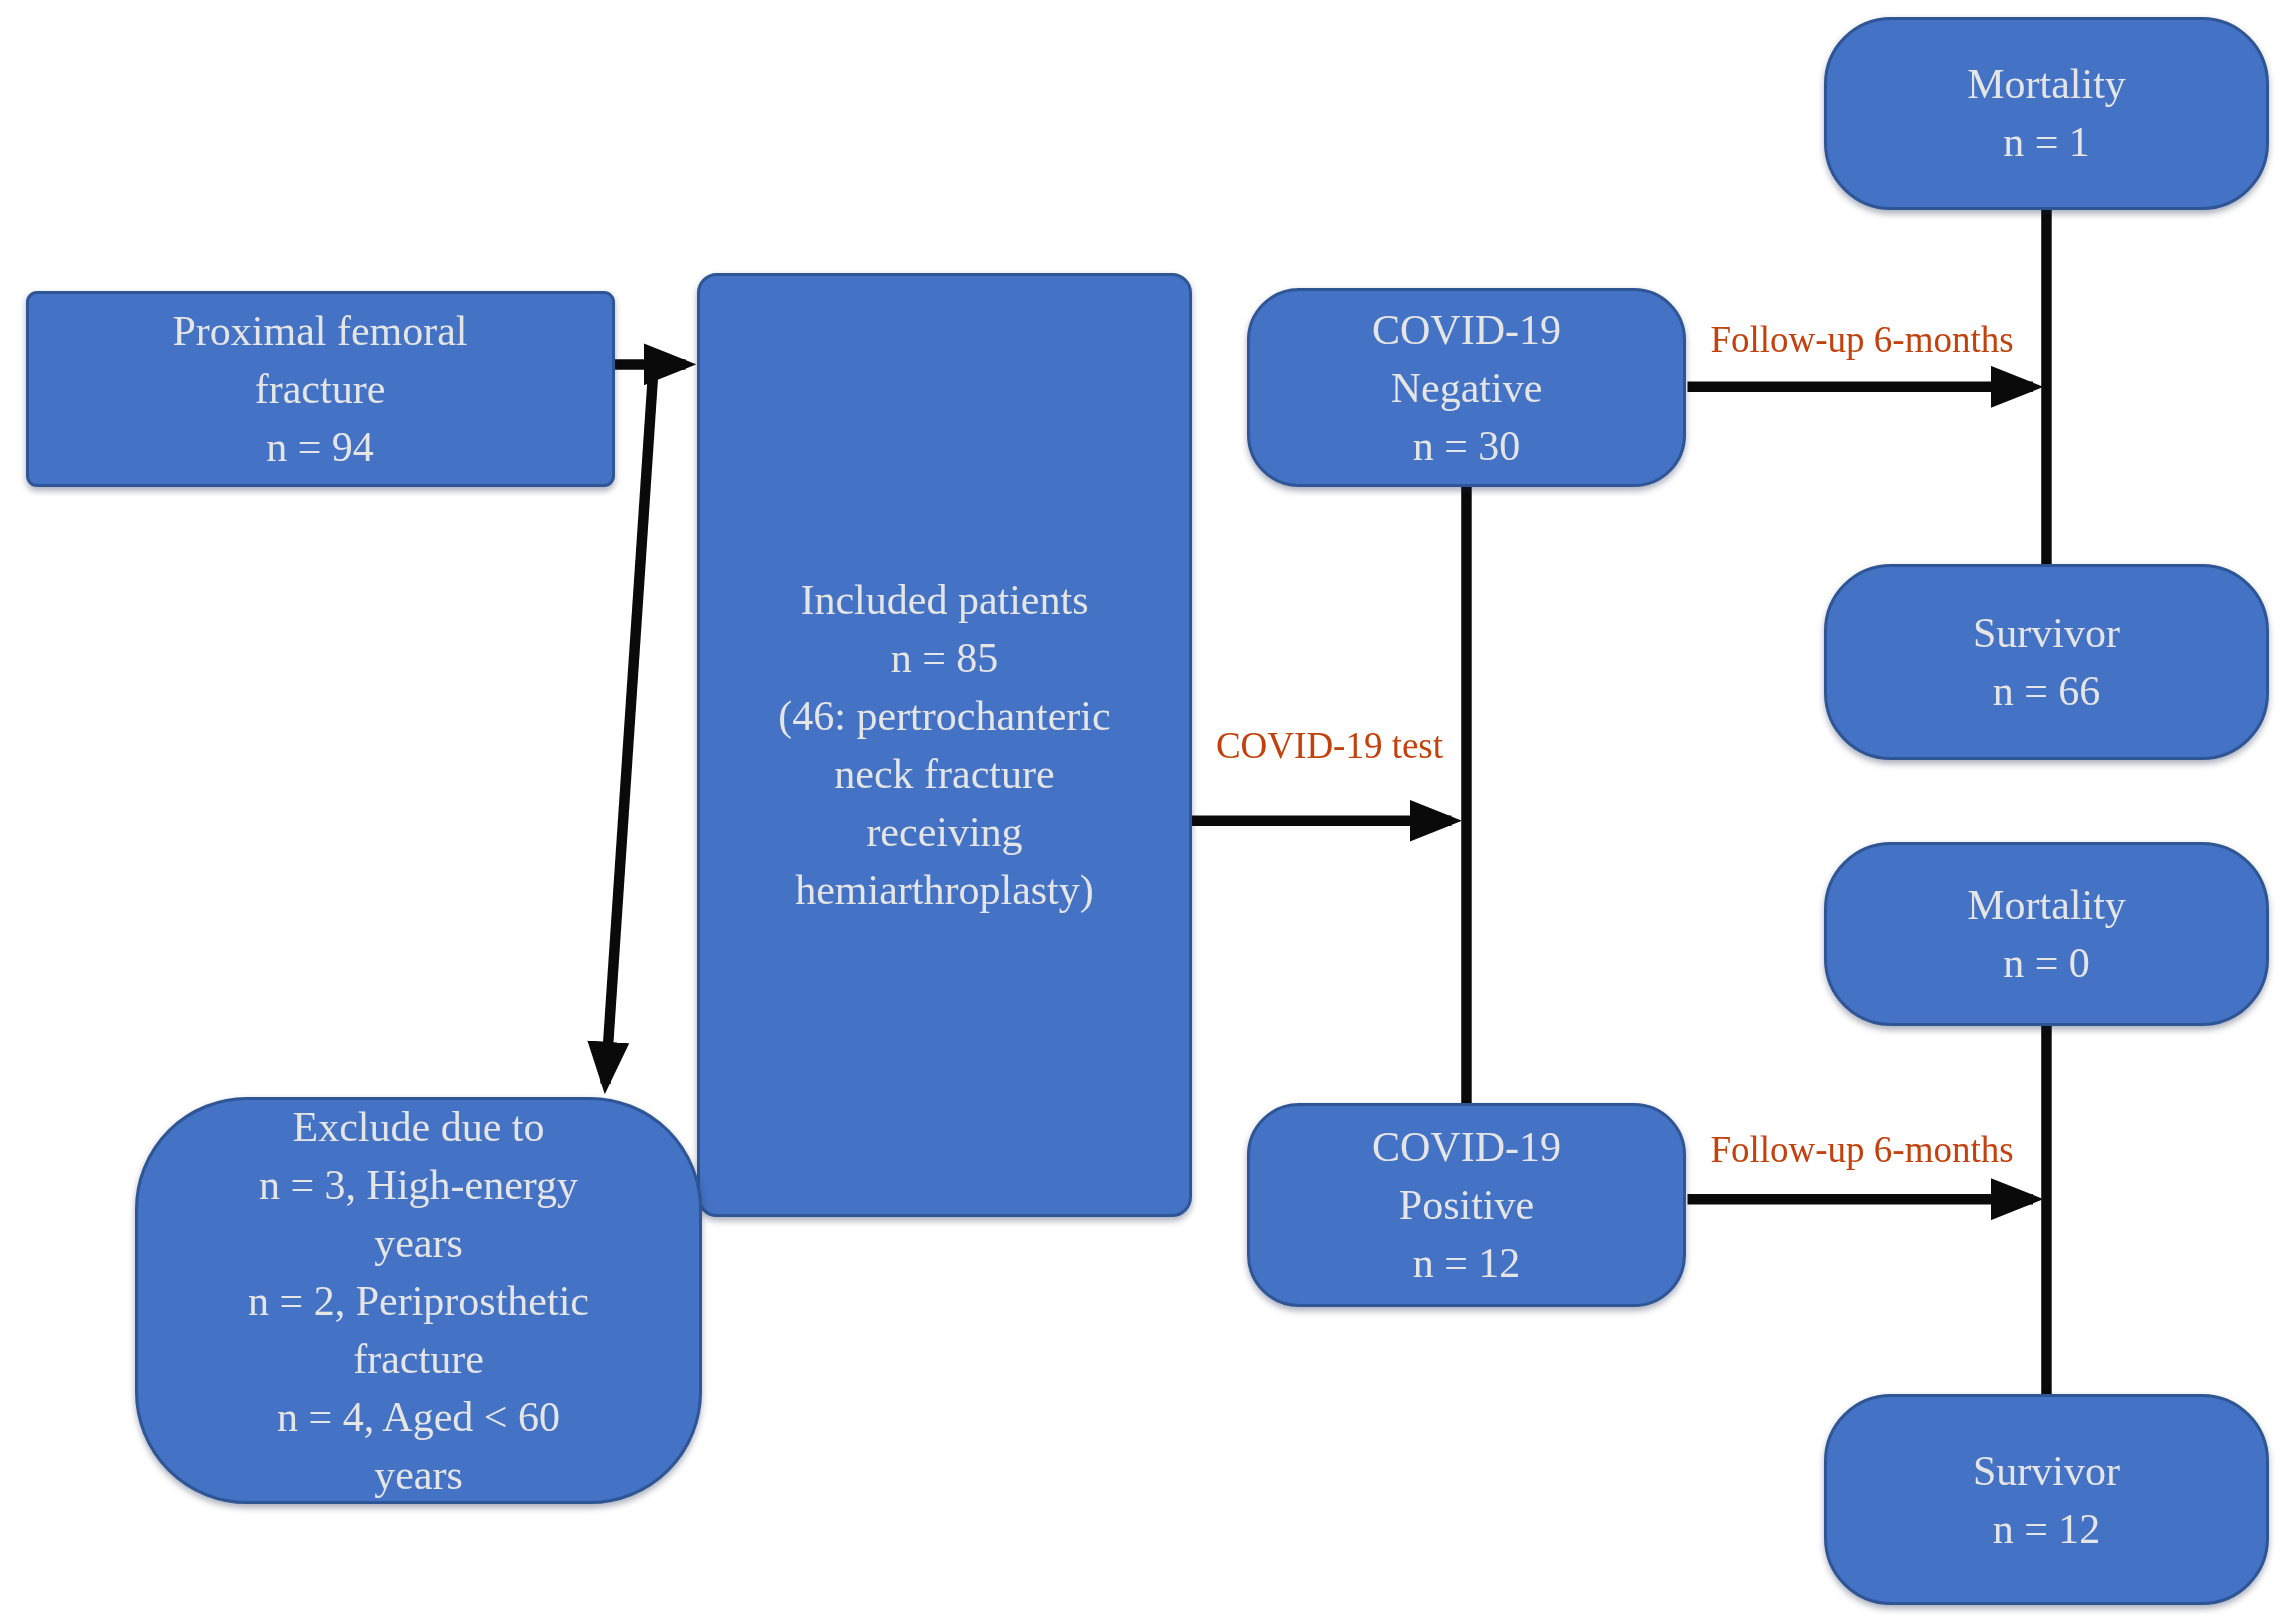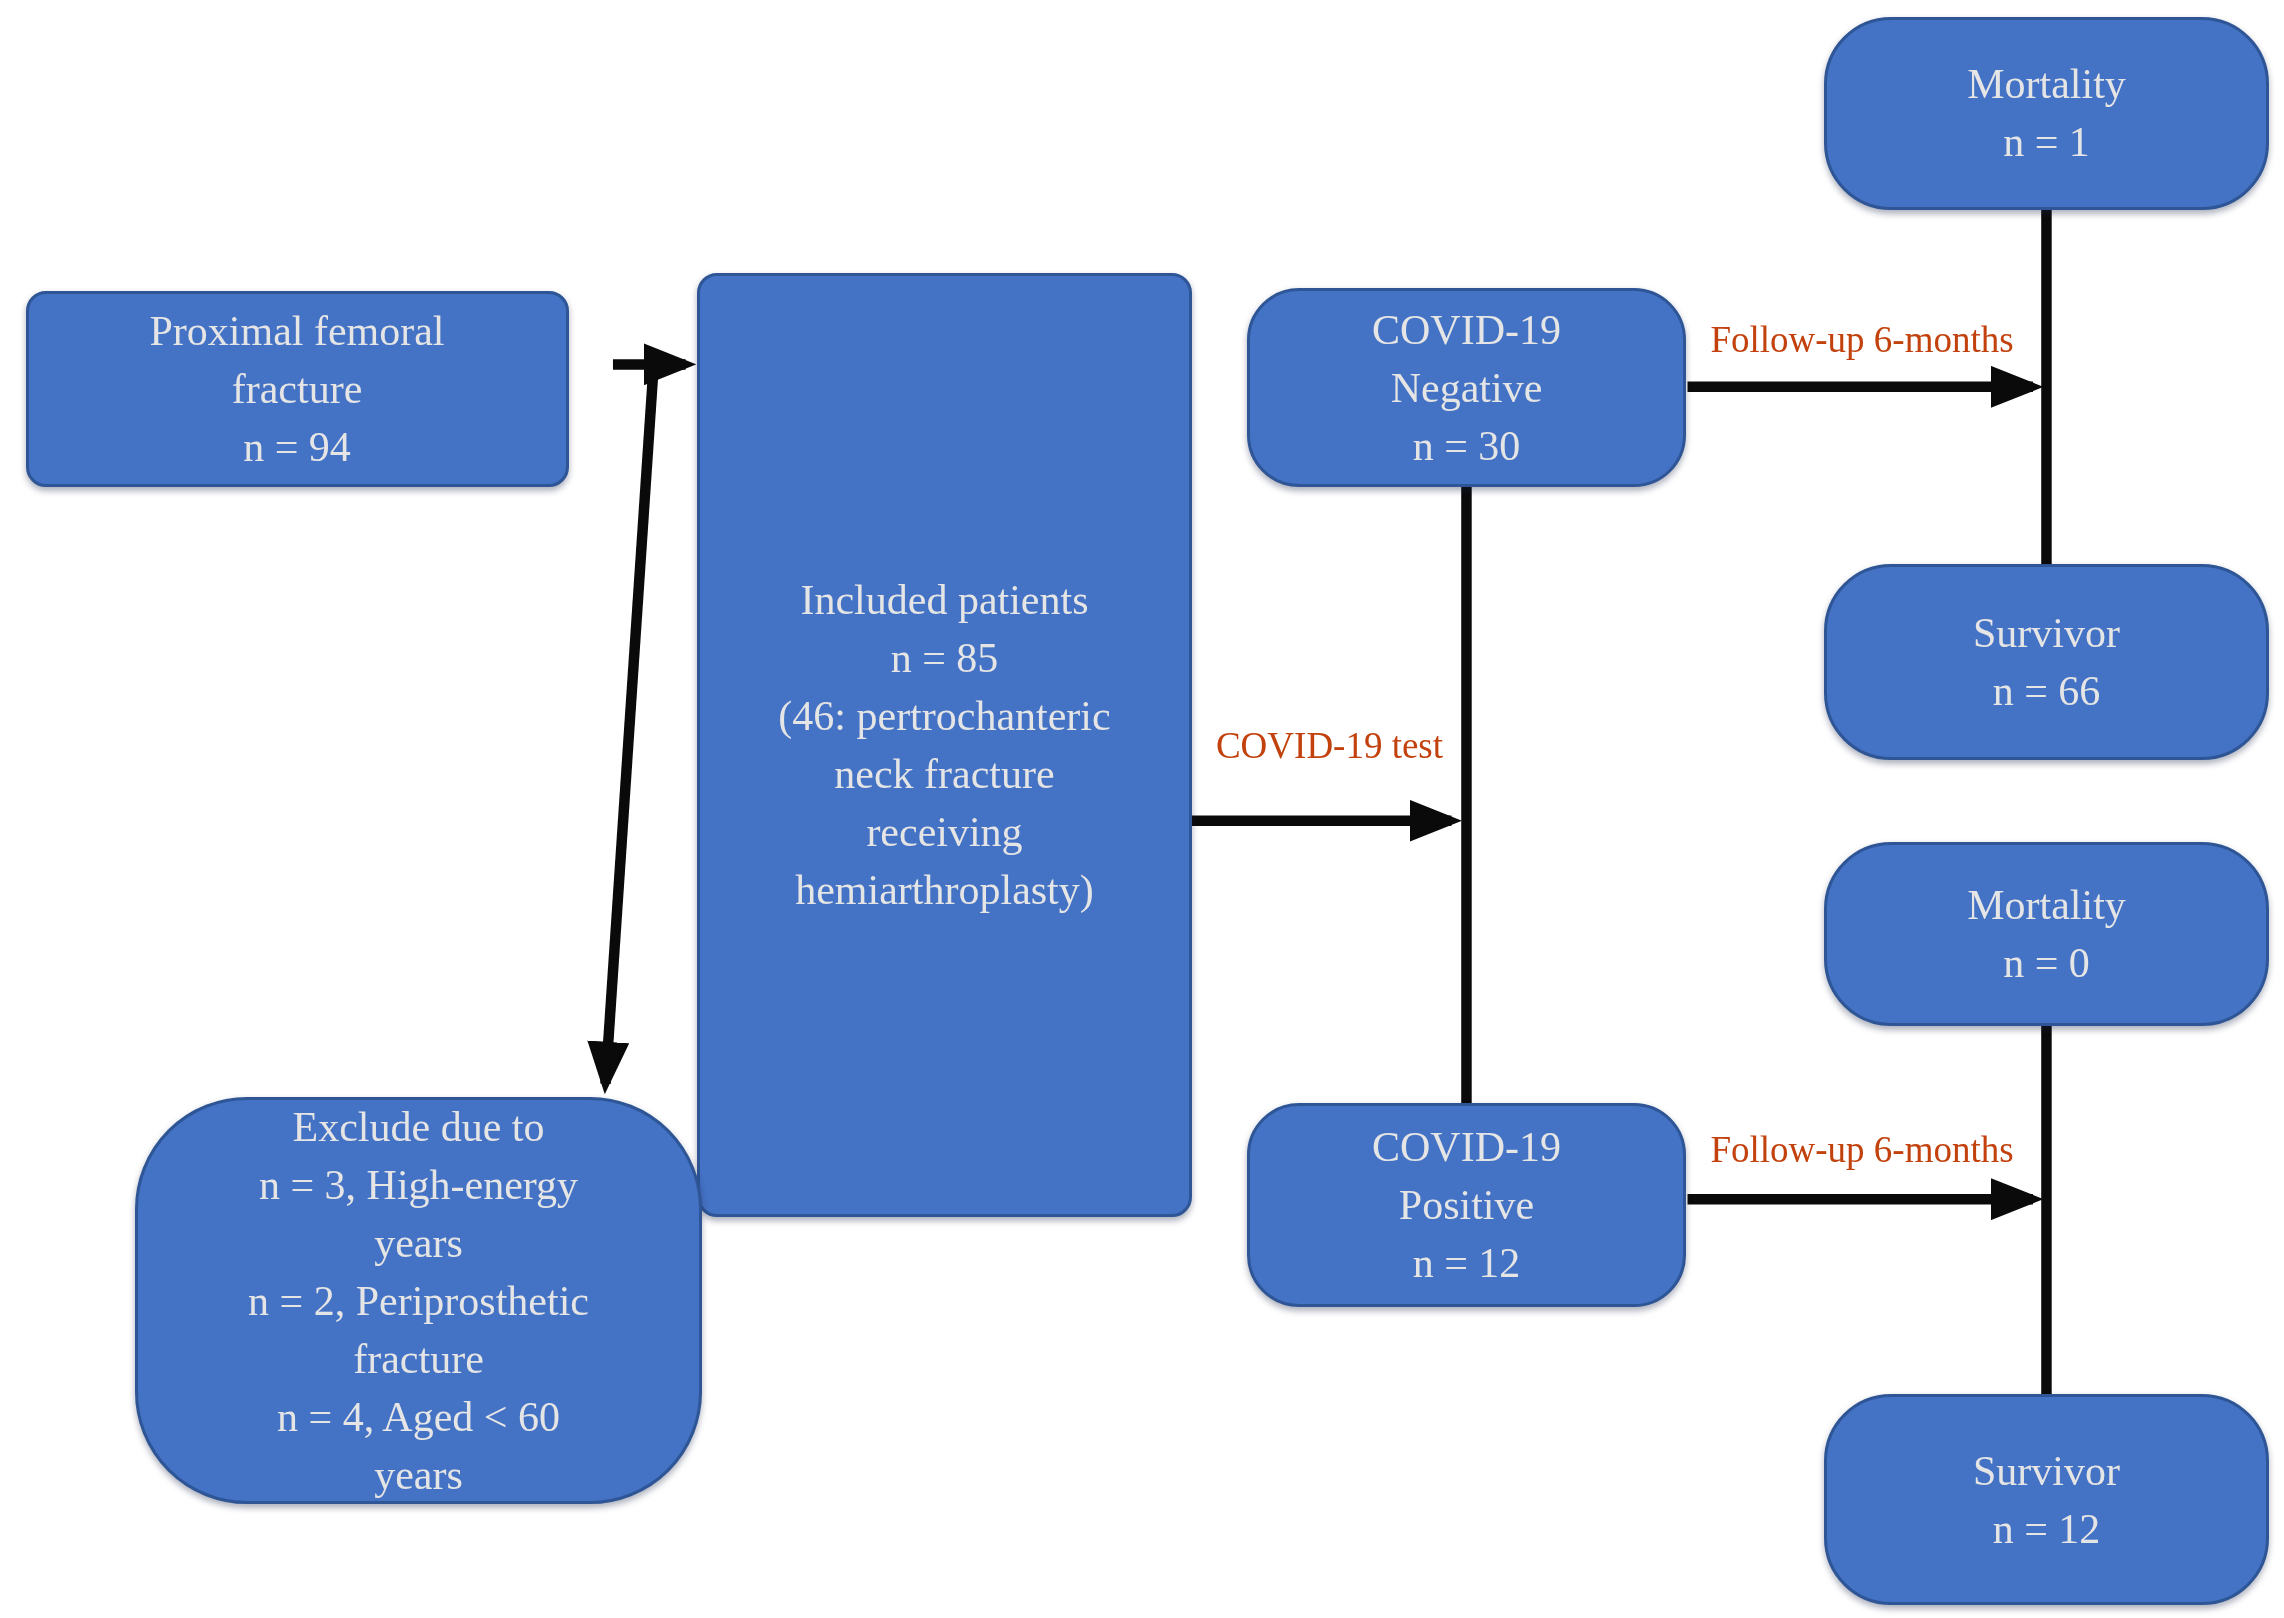--- a/index.html
+++ b/index.html
@@ -25,21 +25,21 @@
     flex-direction: column;
     justify-content: center;
     align-items: center;
     text-align: center;
     font-size: 42px;
     line-height: 58px;
     box-shadow: 0 3.7px 6px rgba(25, 35, 70, 0.35);
   }
   .node .line { display: block; white-space: nowrap; }
 
-  #node-proximal   { left: 25.5px;   top: 291px;  width: 543px; height: 196px; border-radius: 20px; }
+  #node-proximal   { left: 25.5px;   top: 291px;  width: 589px; height: 196px; border-radius: 11px; }
   #node-included   { left: 697px;  top: 273px;  width: 495px; height: 944px; border-radius: 20px; line-height: 58px; }
   #node-exclude    { left: 135px;  top: 1097px; width: 567px; height: 407px; border-radius: 112px; line-height: 58px; }
   #node-covid-neg  { left: 1247px; top: 288px;  width: 439px; height: 199px; border-radius: 52px; }
   #node-covid-pos  { left: 1247px; top: 1103px; width: 439px; height: 204px; border-radius: 52px; }
   #node-mortality1 { left: 1824px; top: 16.5px;   width: 445px; height: 193px; border-radius: 67px; }
   #node-survivor1  { left: 1824px; top: 564px;  width: 445px; height: 196px; border-radius: 67px; }
   #node-mortality2 { left: 1824px; top: 842px; width: 445px; height: 184px; border-radius: 67px; }
   #node-survivor2  { left: 1824px; top: 1394px; width: 445px; height: 211px; border-radius: 67px; }
 
   .edge-label {

